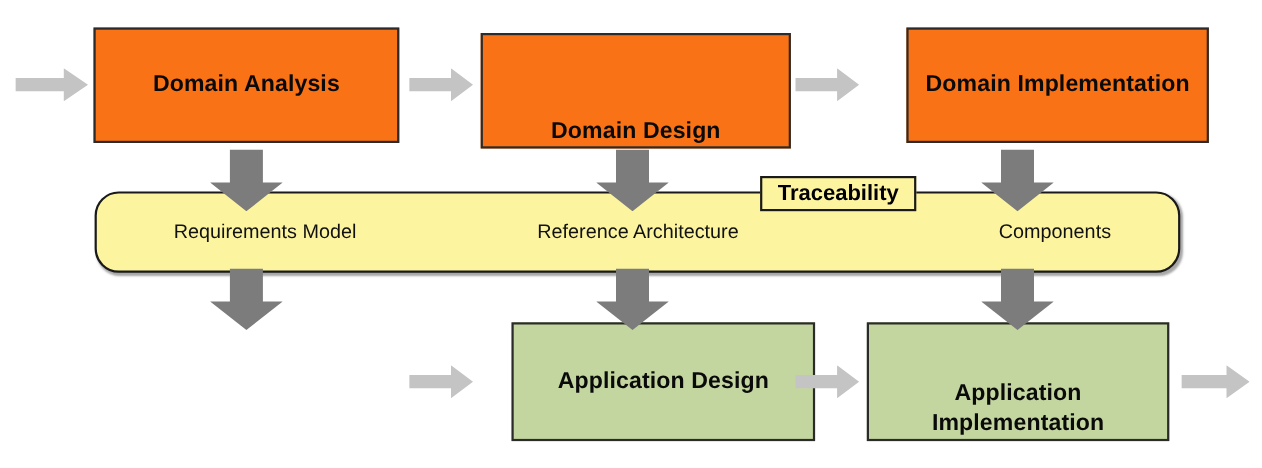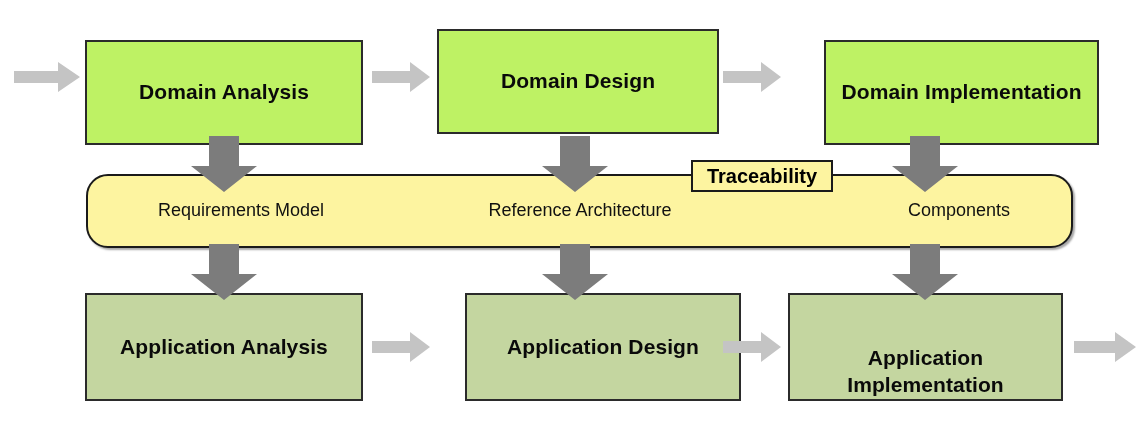--- a/index.html
+++ b/index.html
@@ -26,21 +26,21 @@
     display: flex;
     align-items: center;
     justify-content: center;
     text-align: center;
     font-weight: bold;
     font-size: 21px;
     line-height: 1.28;
     color: #0a0a0a;
     letter-spacing: 0.1px;
   }
-  .pbox.domain   { background: #bef264; margin-top: 15px; }
+  .pbox.domain   { background: #f97316; }
   .pbox.app      { background: #c4d6a0; }
 
   
   #artifact-band {
     position: absolute;
     box-sizing: border-box;
     border: 2px solid #1a1a1a;
     border-radius: 22px;
     background: #fdf4a0;
     box-shadow: 2px 2px 2px rgba(0,0,0,0.35);
@@ -90,21 +90,21 @@
   <div class="pbox domain" style="left:85px; top:25px; width:278px; height:105px;">
     <span>Domain Analysis</span>
   </div>
 
   <div class="arrow-right" style="left:372px; top:62px; width:58px; height:30px;">
     <svg width="58" height="30" viewBox="0 0 58 30">
       <polygon points="0,9 38,9 38,0 58,15 38,30 38,21 0,21" fill="#c4c4c4"></polygon>
     </svg>
   </div>
 
-  <div class="pbox domain" style="left:437px; top:14px; width:282px; height:105px;">
+  <div class="pbox domain" style="left:437px; top:30px; width:282px; height:105px;align-items:flex-end;">
     <span>Domain Design</span>
   </div>
 
   <div class="arrow-right" style="left:723px; top:62px; width:58px; height:30px;">
     <svg width="58" height="30" viewBox="0 0 58 30">
       <polygon points="0,9 38,9 38,0 58,15 38,30 38,21 0,21" fill="#c4c4c4"></polygon>
     </svg>
   </div>
 
   <div class="pbox domain" style="left:824px; top:25px; width:275px; height:105px;">
@@ -153,23 +153,20 @@
       <polygon points="18,0 48,0 48,30 66,30 33,56 0,30 18,30" fill="#7c7c7c"></polygon>
     </svg>
   </div>
 
   <div class="arrow-down" style="left:892px; top:244px; width:66px; height:56px;">
     <svg width="66" height="56" viewBox="0 0 66 56">
       <polygon points="18,0 48,0 48,30 66,30 33,56 0,30 18,30" fill="#7c7c7c"></polygon>
     </svg>
   </div>
 
-  <div class="pbox app" style="left:85px; top:293px; width:278px; height:108px;">
-    <span>Application Analysis</span>
-  </div>
 
   <div class="arrow-right" style="left:372px; top:332px; width:58px; height:30px;">
     <svg width="58" height="30" viewBox="0 0 58 30">
       <polygon points="0,9 38,9 38,0 58,15 38,30 38,21 0,21" fill="#c4c4c4"></polygon>
     </svg>
   </div>
 
   <div class="pbox app" style="left:437px; top:293px; width:276px; height:108px;margin-left:28px;">
     <span>Application Design</span>
   </div>

